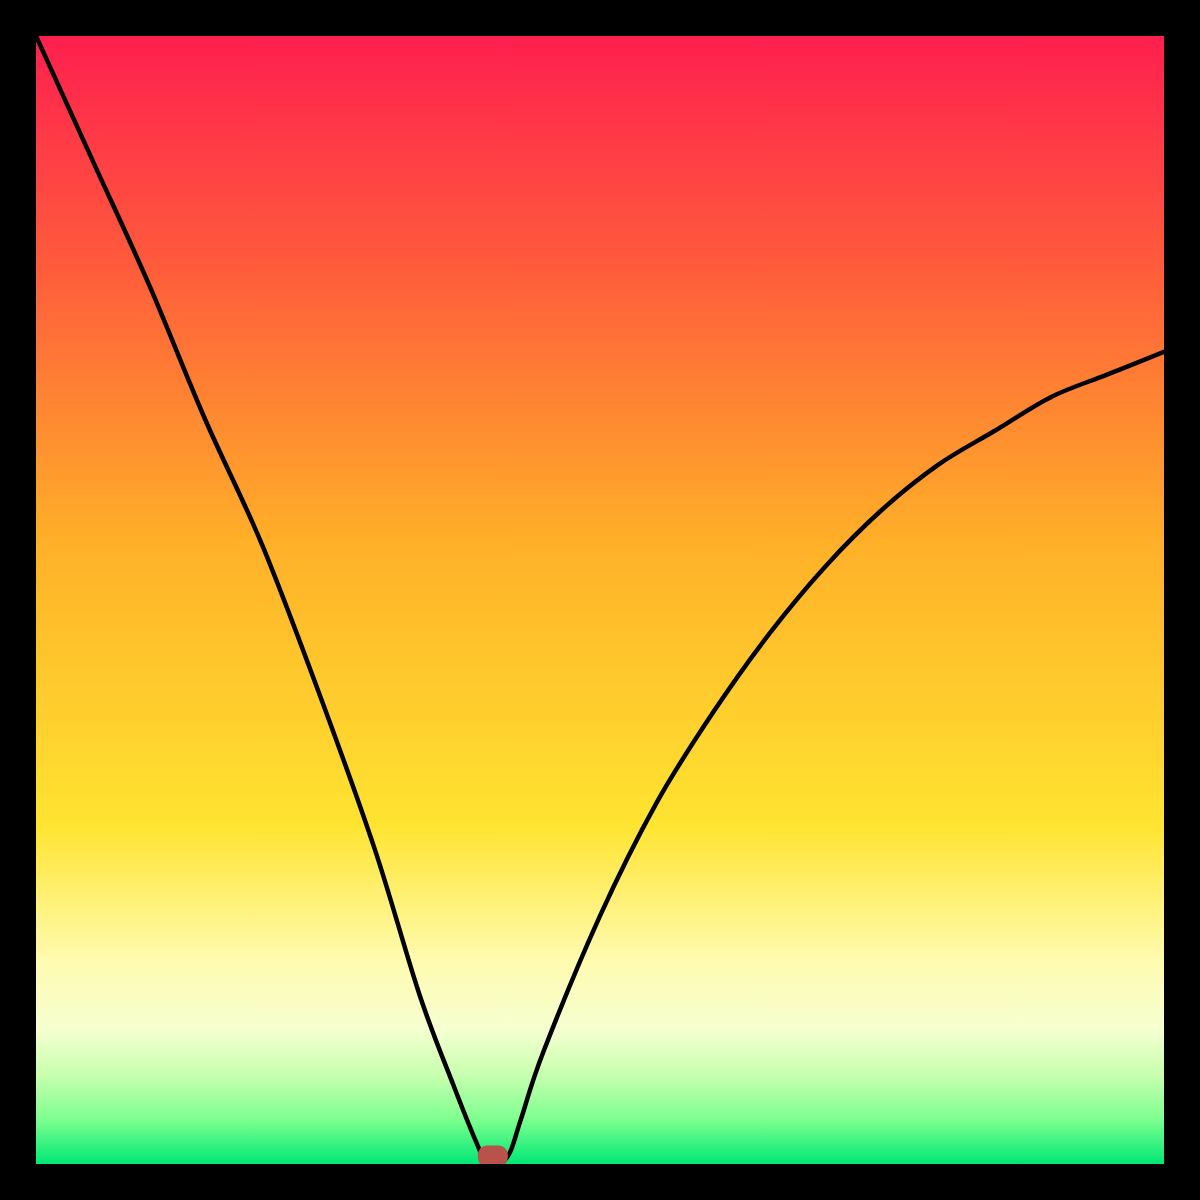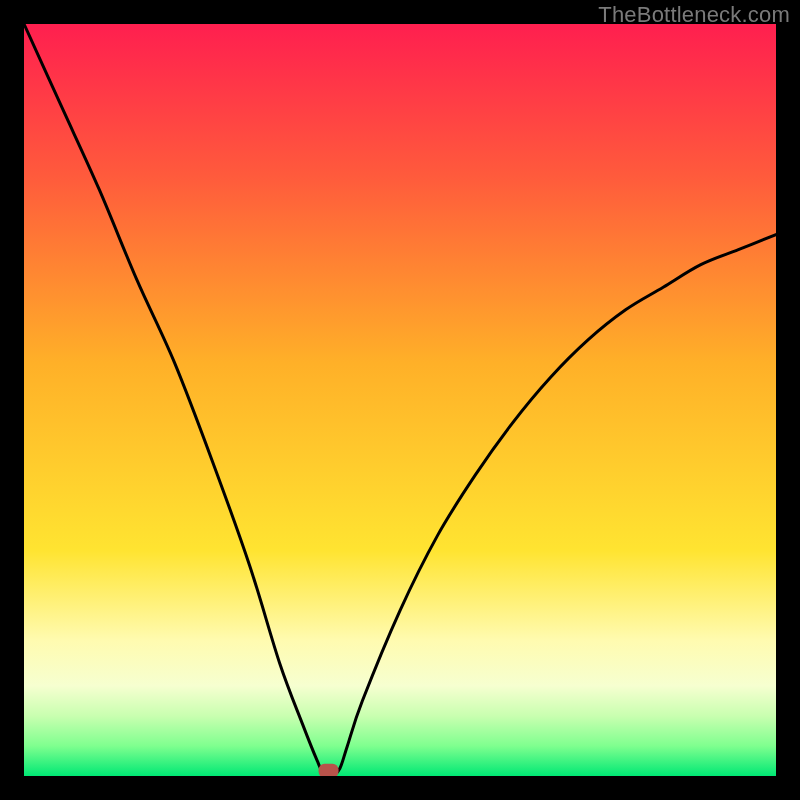--- a/index.html
+++ b/index.html
@@ -35,21 +35,20 @@
     background: #000;
   }
   svg {
     display: block;
   }
 </style>
 </head>
 <body>
 
 <div class="outer">
-  <div class="watermark">TheBottleneck.com</div>
 
   <div class="plot-frame">
     <svg id="plot-svg" width="752" height="752" viewBox="0 0 752 752">
       <defs>
         <linearGradient id="bg-grad" x1="0" y1="0" x2="0" y2="1">
             <stop offset="0%" stop-color="#ff1f4f"></stop>
             <stop offset="20%" stop-color="#ff5a3c"></stop>
             <stop offset="45%" stop-color="#ffb028"></stop>
             <stop offset="70%" stop-color="#ffe431"></stop>
             <stop offset="82%" stop-color="#fffbb0"></stop>

